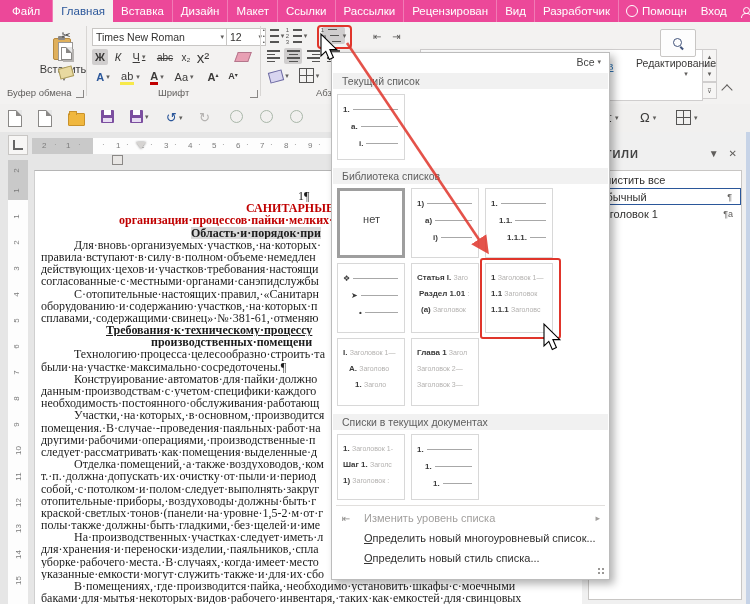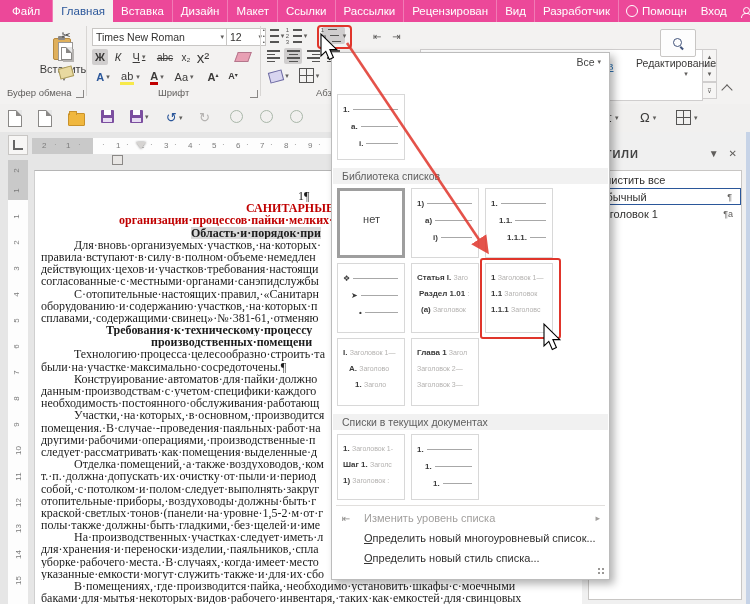--- a/index.html
+++ b/index.html
@@ -80,21 +80,21 @@
   .vnum{position:absolute;font-size:8px;color:#7b7b7b;left:6px;transform:rotate(-90deg);}
   
   #page{position:absolute;left:34px;top:170px;width:590px;height:434px;background:#fff;border-top:1px solid #b5b5b5;border-left:1px solid #cfcfcf;}
   #doc{position:absolute;left:6px;top:19px;width:578px;font-family:"Liberation Serif","DejaVu Serif",serif;font-size:12px;color:#1b1b1b;}
   .doc-line{height:12.2px;line-height:12.2px;white-space:nowrap;overflow:hidden;}
   .dl-pg{padding-left:257px;}
   .dl-rt{padding-left:205px;color:#c00000;font-weight:bold;}
   .dl-rs{padding-left:78px;color:#c00000;font-weight:bold;}
   .dl-hl{padding-left:150px;font-weight:bold;}
   .dl-hl span{background:#d9d9d9;}
-  .dl-c1{padding-left:65px;font-weight:bold;}
+  .dl-c1{padding-left:65px;font-weight:bold;text-decoration:underline;}
   .dl-c2{padding-left:110px;font-weight:bold;}
   .dl-in{padding-left:33px;}
   
   #stypane{position:absolute;left:582px;top:132px;width:165px;height:472px;background:#f0f0f0;}
   #stypane h3{position:absolute;left:14px;top:16px;margin:0;font-size:11px;font-weight:bold;letter-spacing:1px;color:#444;}
   #stypane .pbtns{position:absolute;right:10px;top:16px;font-size:10px;color:#605e5c;display:flex;gap:10px;}
   #stylist{position:absolute;left:6px;top:38px;width:152px;height:428px;background:#fff;border:1px solid #c8c6c4;}
   .sty-item{position:relative;height:17px;display:flex;align-items:center;font-size:11px;color:#323130;padding:0 8px;}
   .sty-item .mark{margin-left:auto;font-size:9px;color:#605e5c;}
   .sty-item.sel{border:1px solid #2b579a;height:15px;}
@@ -507,20 +507,21 @@
         </div>
       </div>
   </div>
   <div id="winedge"></div>
 
   <div id="dropdown">
     <div id="dd-filter">
       <span>Все</span>
         <span class="dd">▾</span>
     </div>
+    <div class="dd-header" style="top:20px;">Текущий список</div>
     <div id="dd-current"></div>
     <div class="dd-header" style="top:115px;">Библиотека списков</div>
     <div id="dd-library"></div>
     <div class="dd-header" style="top:361px;">Списки в текущих документах</div>
     <div id="dd-indoc"></div>
     <div class="dd-sep" style="top:452px;"></div>
     <div id="dd-menu"></div>
     <div id="dd-grip"></div>
   <div class="gbox" style="left: 5px; top: 41px; height: 66px; position: absolute;">
         <div class="ln-r" style="padding-left: 0px;">

